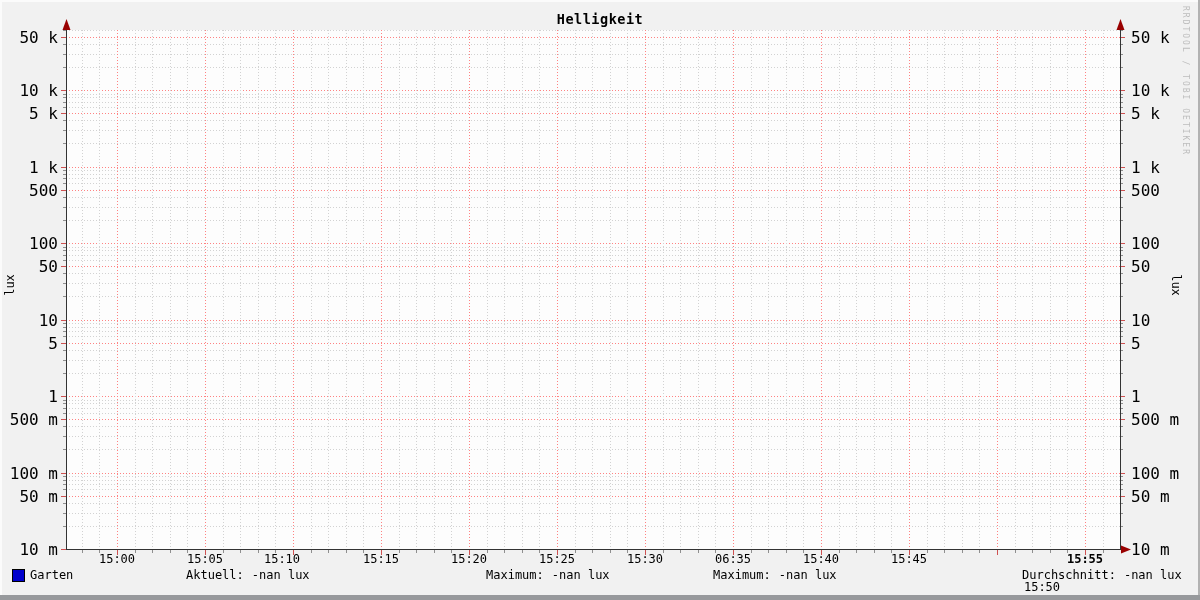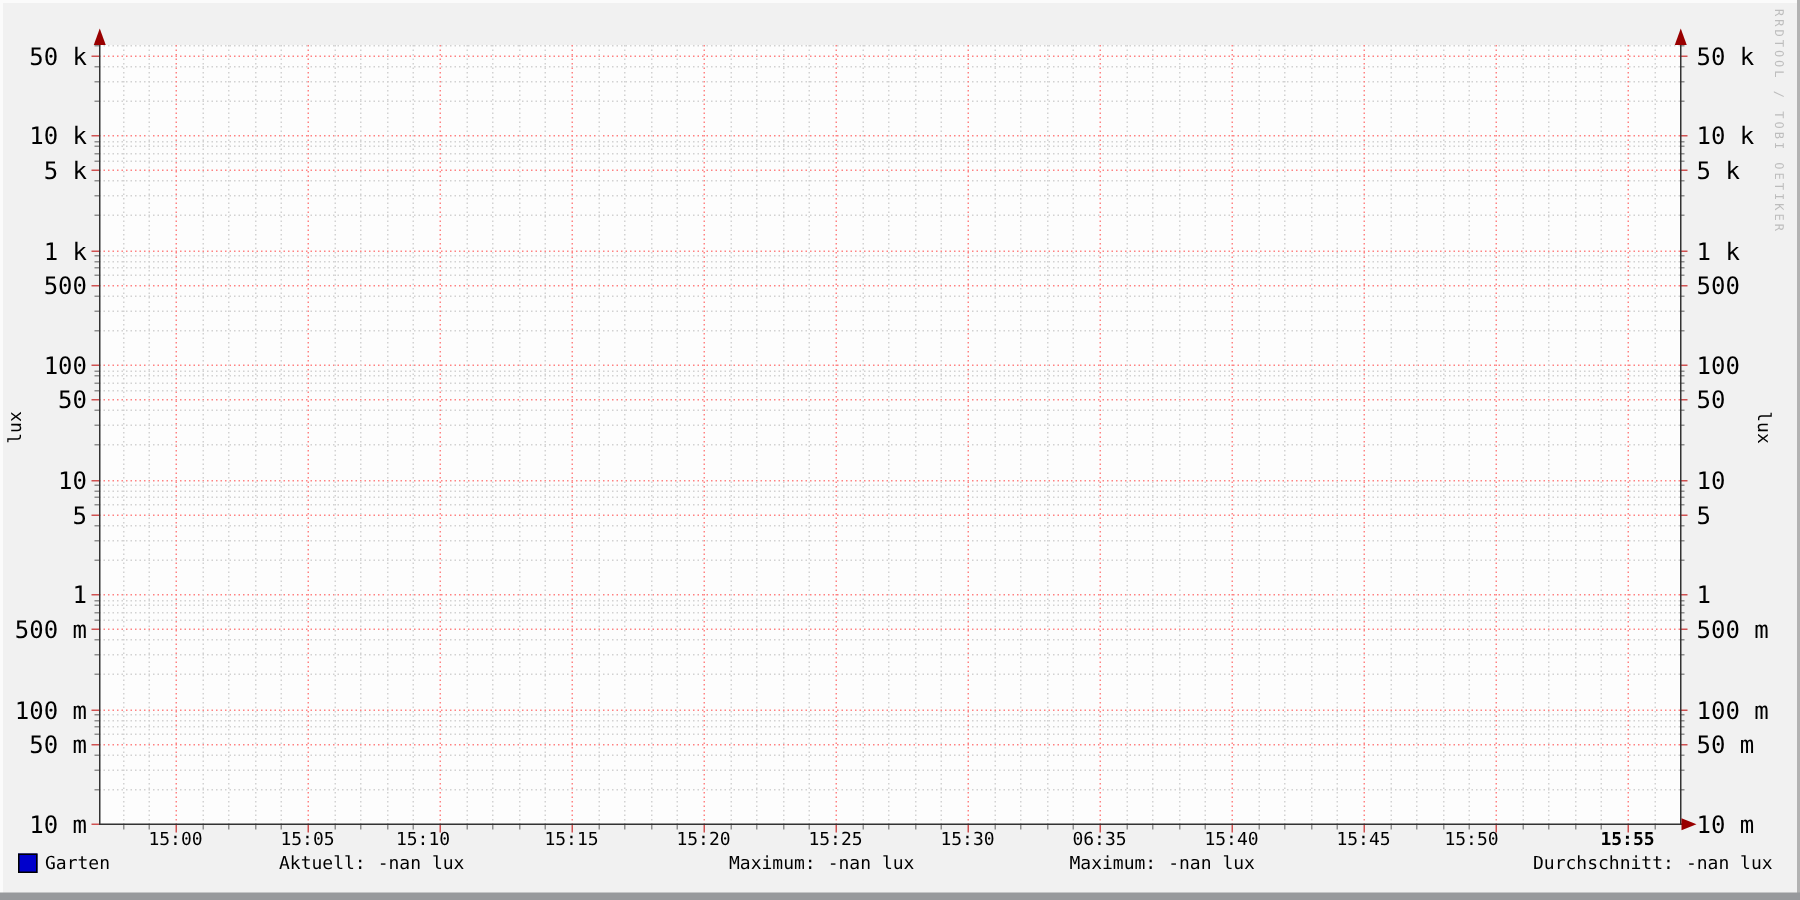--- a/index.html
+++ b/index.html
@@ -346,20 +346,21 @@
         <line x1="1103.5" y1="549" x2="1103.5" y2="553" stroke="#8f8f8f" stroke-width="1"></line>
         <line x1="66.5" y1="25" x2="66.5" y2="549.5" stroke="#333333" stroke-width="1"></line>
         <line x1="1120.5" y1="25" x2="1120.5" y2="549.5" stroke="#333333" stroke-width="1"></line>
         <line x1="66" y1="549.5" x2="1126" y2="549.5" stroke="#333333" stroke-width="1"></line>
         <polygon points="62.5,30 70.5,30 66.5,19" fill="#990000"></polygon>
         <polygon points="1116.5,30 1124.5,30 1120.5,19" fill="#990000"></polygon>
         <polygon points="1121,545.5 1121,553.5 1131,549.5" fill="#990000"></polygon>
       </g>
     </svg>
 
+  <div class="graph-title">Helligkeit</div>
 
   <div class="unit-label unit-left">lux</div>
   <div class="unit-label unit-right">lux</div>
 
   <div class="watermark">RRDTOOL / TOBI OETIKER</div>
 
   <div id="labels">
       <div class="ylab left" style="top: 31px;">50 k</div>
       <div class="ylab right" style="top: 31px;">50 k</div>
       <div class="ylab left" style="top: 84px;">10 k</div>
@@ -391,21 +392,21 @@
       <div class="xlab" style="left: 91px;">15:00</div>
       <div class="xlab" style="left: 179px;">15:05</div>
       <div class="xlab" style="left: 256px;">15:10</div>
       <div class="xlab" style="left: 355px;">15:15</div>
       <div class="xlab" style="left: 443px;">15:20</div>
       <div class="xlab" style="left: 531px;">15:25</div>
       <div class="xlab" style="left: 619px;">15:30</div>
       <div class="xlab" style="left: 707px;">06:35</div>
       <div class="xlab" style="left: 795px;">15:40</div>
       <div class="xlab" style="left: 883px;">15:45</div>
-      <div class="xlab" style="left: 955px;">15:50</div>
+      <div class="xlab" style="left: 1016px; margin-top: 28px;">15:50</div>
       <div class="xlab" style="left: 1059px; font-weight: bold;">15:55</div>
     </div>
 
   <div class="legend-row">
     <span class="swatch" style="background: rgb(0, 0, 204);"></span>
     <span class="series-label">Garten</span>
     <span class="stat" style="left:186px"><span>Aktuell:</span><span class="sv">-nan lux</span></span>
     <span class="stat" style="left:486px"><span>Maximum:</span><span class="sv">-nan lux</span></span>
     <span class="stat" style="left:713px"><span>Maximum:</span><span class="sv">-nan lux</span></span>
     <span class="stat" style="left:1022px"><span>Durchschnitt:</span><span class="sv">-nan lux</span></span>

